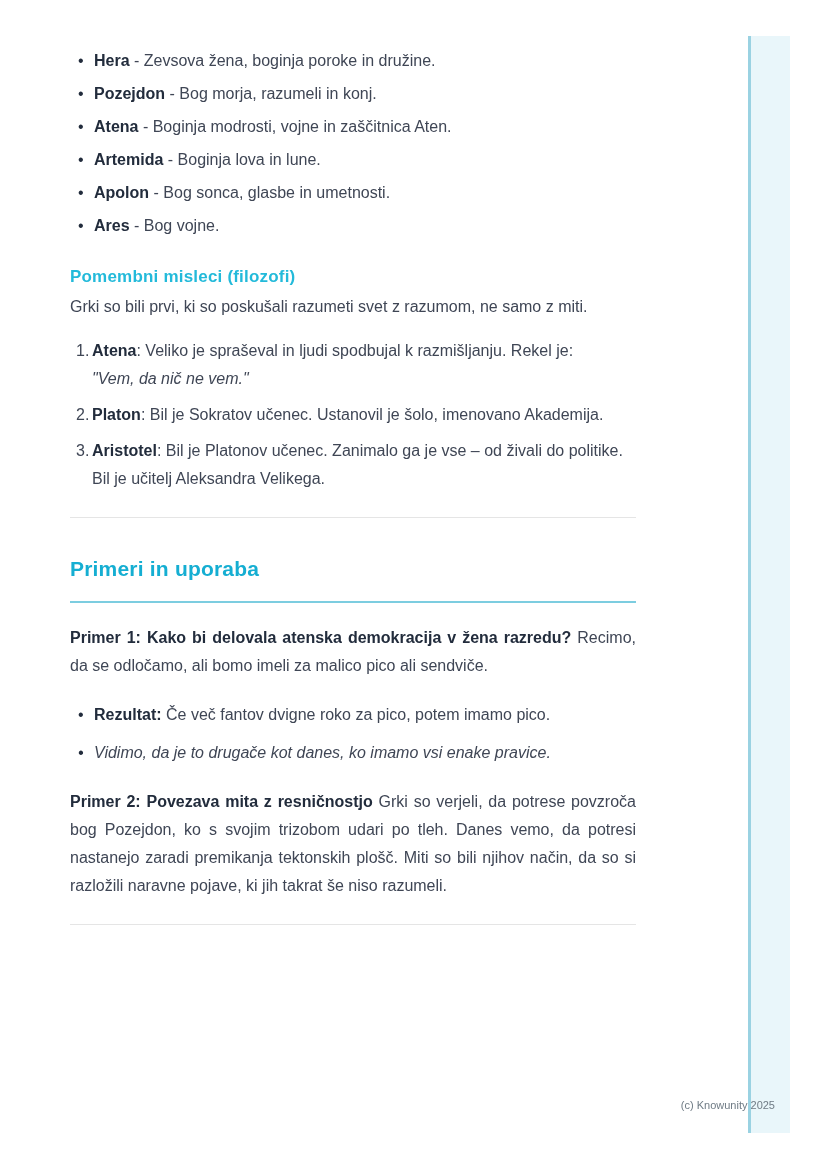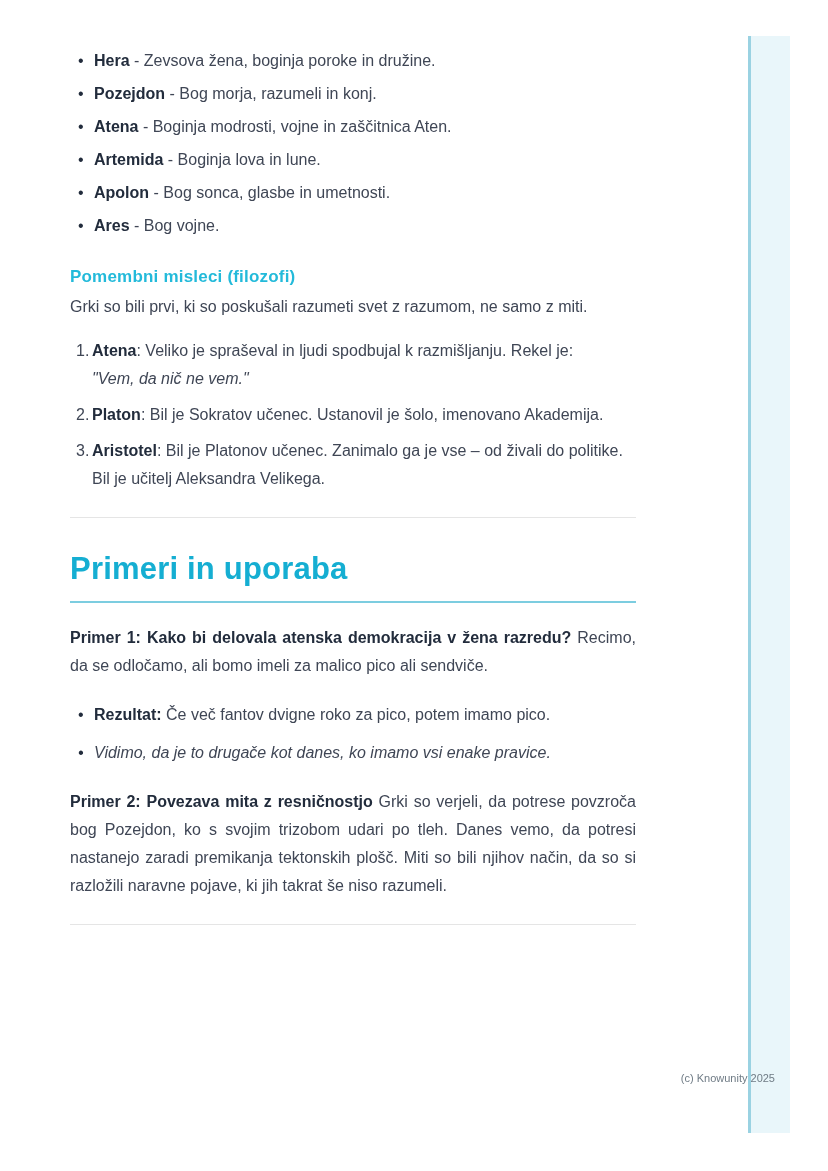--- a/index.html
+++ b/index.html
@@ -21,30 +21,30 @@
   .i{font-style:italic;}
   h2{color:var(--accent-light);font-size:17px;line-height:32px;margin-top:22px;
      letter-spacing:.2px;}
   p.intro{margin-top:0;}
   
   ol.thinkers{list-style:none;margin-top:16px;}
   ol.thinkers li{display:flex;margin-bottom:8px;line-height:28px;}
   ol.thinkers .num{flex:0 0 22px;padding-left:6px;}
   ol.thinkers .quote{font-style:italic;}
   hr{border:none;border-top:1px solid var(--divider);margin:24px 0 0 0;}
-  h1{color:var(--accent);font-size:31px;line-height:38px;margin-top:32px;
+  h1{color:var(--accent);font-size:21px;line-height:38px;margin-top:32px;
      padding-bottom:13px;border-bottom:2px solid var(--underline);letter-spacing:.2px;}
   p.just{text-align:justify;margin-top:21px;}
   ul.ex{list-style:none;margin-top:20px;}
   ul.ex li{position:relative;padding-left:24px;line-height:29px;margin-bottom:9px;}
   ul.ex li::before{content:"•";position:absolute;left:8px;top:0;color:var(--text-bold);}
   
   .side-accent{position:absolute;top:36px;right:38px;width:42px;height:1097px;
      background:var(--side-panel);border-left:3px solid var(--side-stripe);}
-  .footer{position:absolute;top:1071px;right:53px;font-size:11px;line-height:14px;
+  .footer{position:absolute;top:1098px;right:53px;font-size:11px;line-height:14px;
      color:var(--footer-text);z-index:2;}
 </style>
 </head>
 <body>
 
 <div class="page">
   <div class="content">
 
     <ul class="gods">
       <li><span class="b">Hera</span><span> - Zevsova žena, boginja poroke in družine.</span></li>

